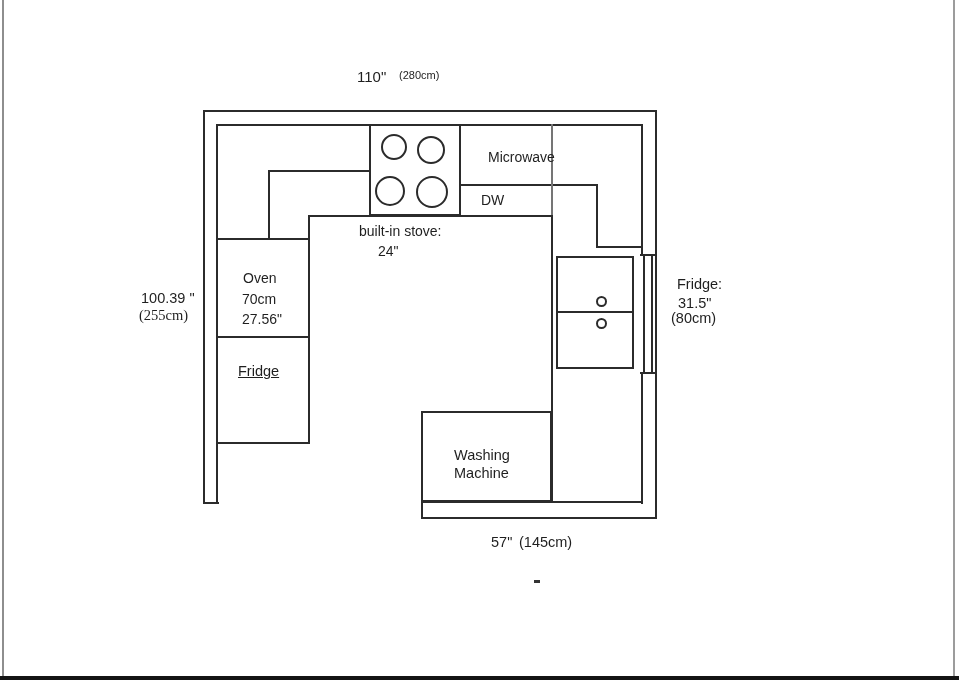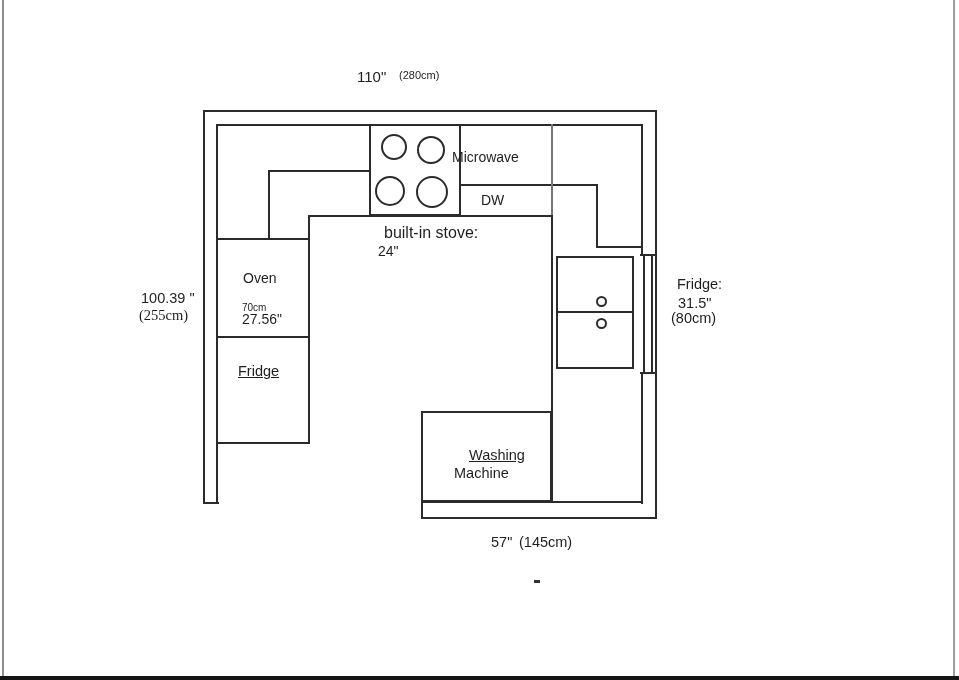--- a/index.html
+++ b/index.html
@@ -80,30 +80,30 @@
   <span class="lbl" style="left:141px; top:291px; font-size:14.5px;">100.39 "</span>
   <span class="lbl" style="left:139px; top:308px; font-size:14.5px;font-family:Liberation Serif, serif;">(255cm)</span>
 
   <span class="lbl" style="left:677px; top:277px; font-size:14.5px;">Fridge:</span>
   <span class="lbl" style="left:678px; top:296px; font-size:14.5px;">31.5"</span>
   <span class="lbl" style="left:671px; top:311px; font-size:14.5px;">(80cm)</span>
 
   <span class="lbl" style="left:491px; top:535px; font-size:14.5px;">57"</span>
   <span class="lbl" style="left:519px; top:535px; font-size:14.5px;">(145cm)</span>
 
-  <span class="lbl" style="left:452px; top:150px; font-size:14px;">Microwave</span>
+  <span class="lbl" style="left:488px; top:150px; font-size:14px;">Microwave</span>
   <span class="lbl" style="left:481px; top:193px; font-size:14px;">DW</span>
 
-  <span class="lbl" style="left:384px; top:224px; font-size:16px;text-align:right;">built-in stove:</span>
+  <span class="lbl" style="left:359px; top:224px; font-size:14px;text-align:right;">built-in stove:</span>
   <span class="lbl" style="left:378px; top:244px; font-size:14px;">24"</span>
 
   <span class="lbl" style="left:243px; top:271px; font-size:14px;">Oven</span>
-  <span class="lbl" style="left:242px; top:292px; font-size:10px;margin-top:10px;">70cm</span>
+  <span class="lbl" style="left:242px; top:292px; font-size:14px;">70cm</span>
   <span class="lbl" style="left:242px; top:312px; font-size:14px;">27.56"</span>
 
   <span class="lbl" style="left:238px; top:364px; font-size:14.5px;text-decoration:underline;">Fridge</span>
 
-  <span class="lbl" style="left:469px; top:448px; font-size:14.5px;text-decoration:underline;">Washing</span>
+  <span class="lbl" style="left:454px; top:448px; font-size:14.5px;">Washing</span>
   <span class="lbl" style="left:454px; top:466px; font-size:14.5px;">Machine</span>
 
   <div class="ln" style="left:534px; top:580px; width:6px; height:3px; background:#333;"></div>
 
 </div>
 
 </body></html>

